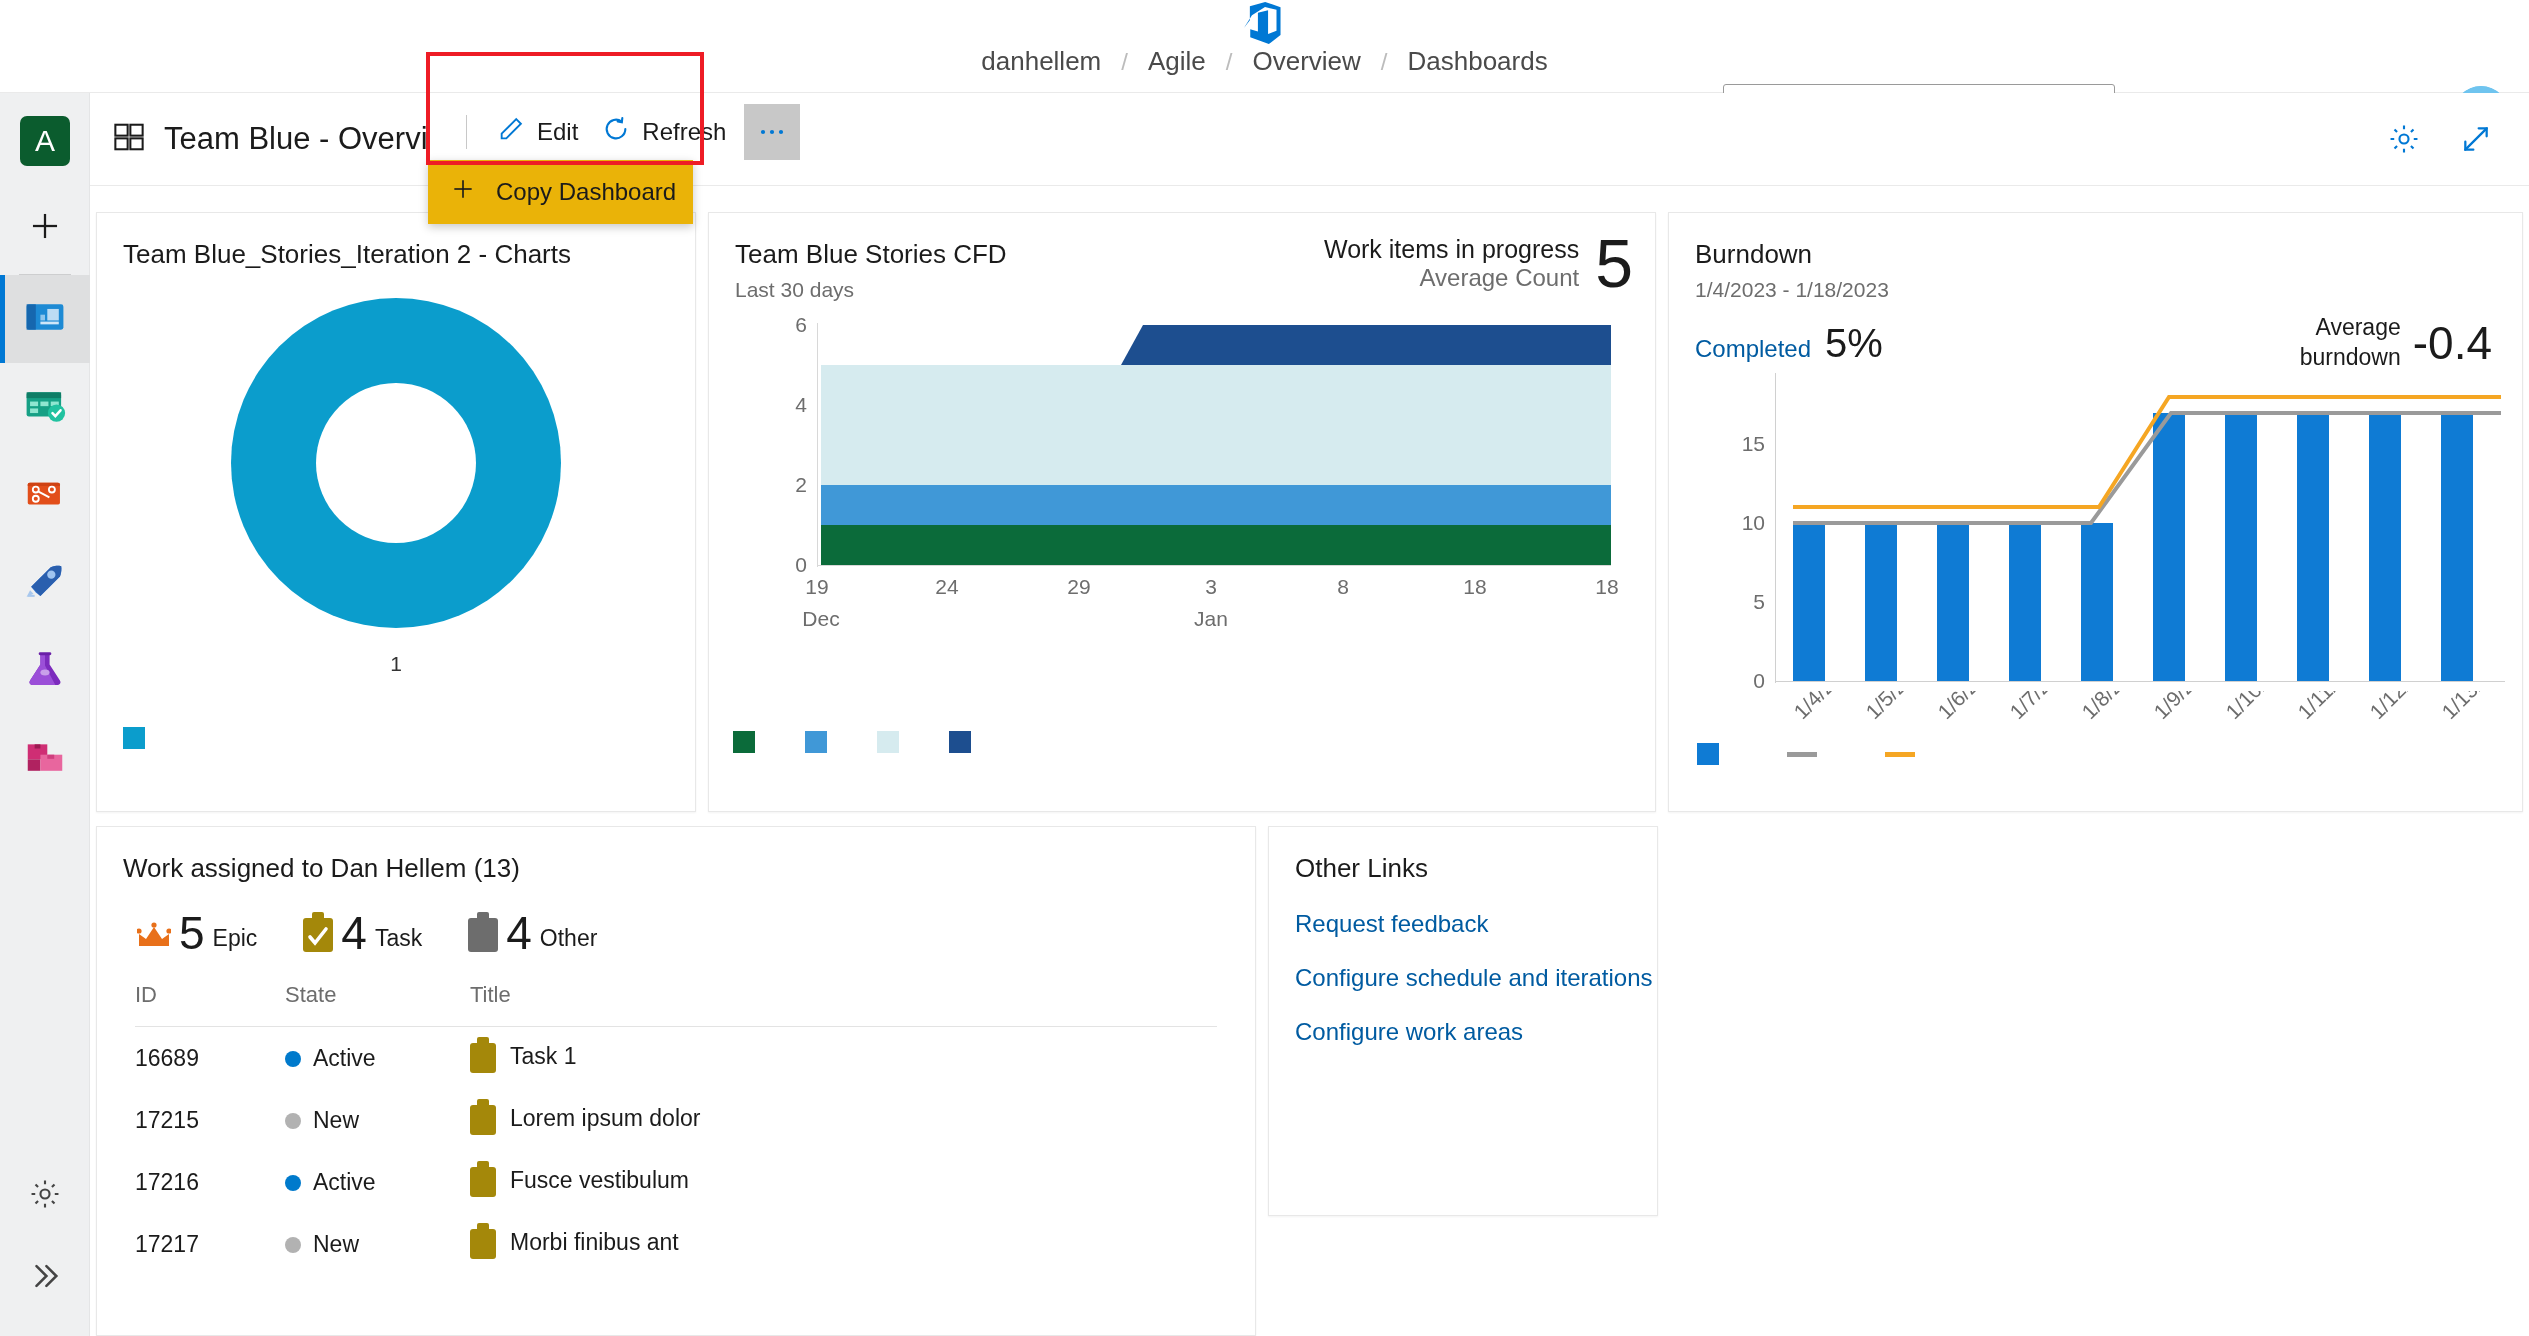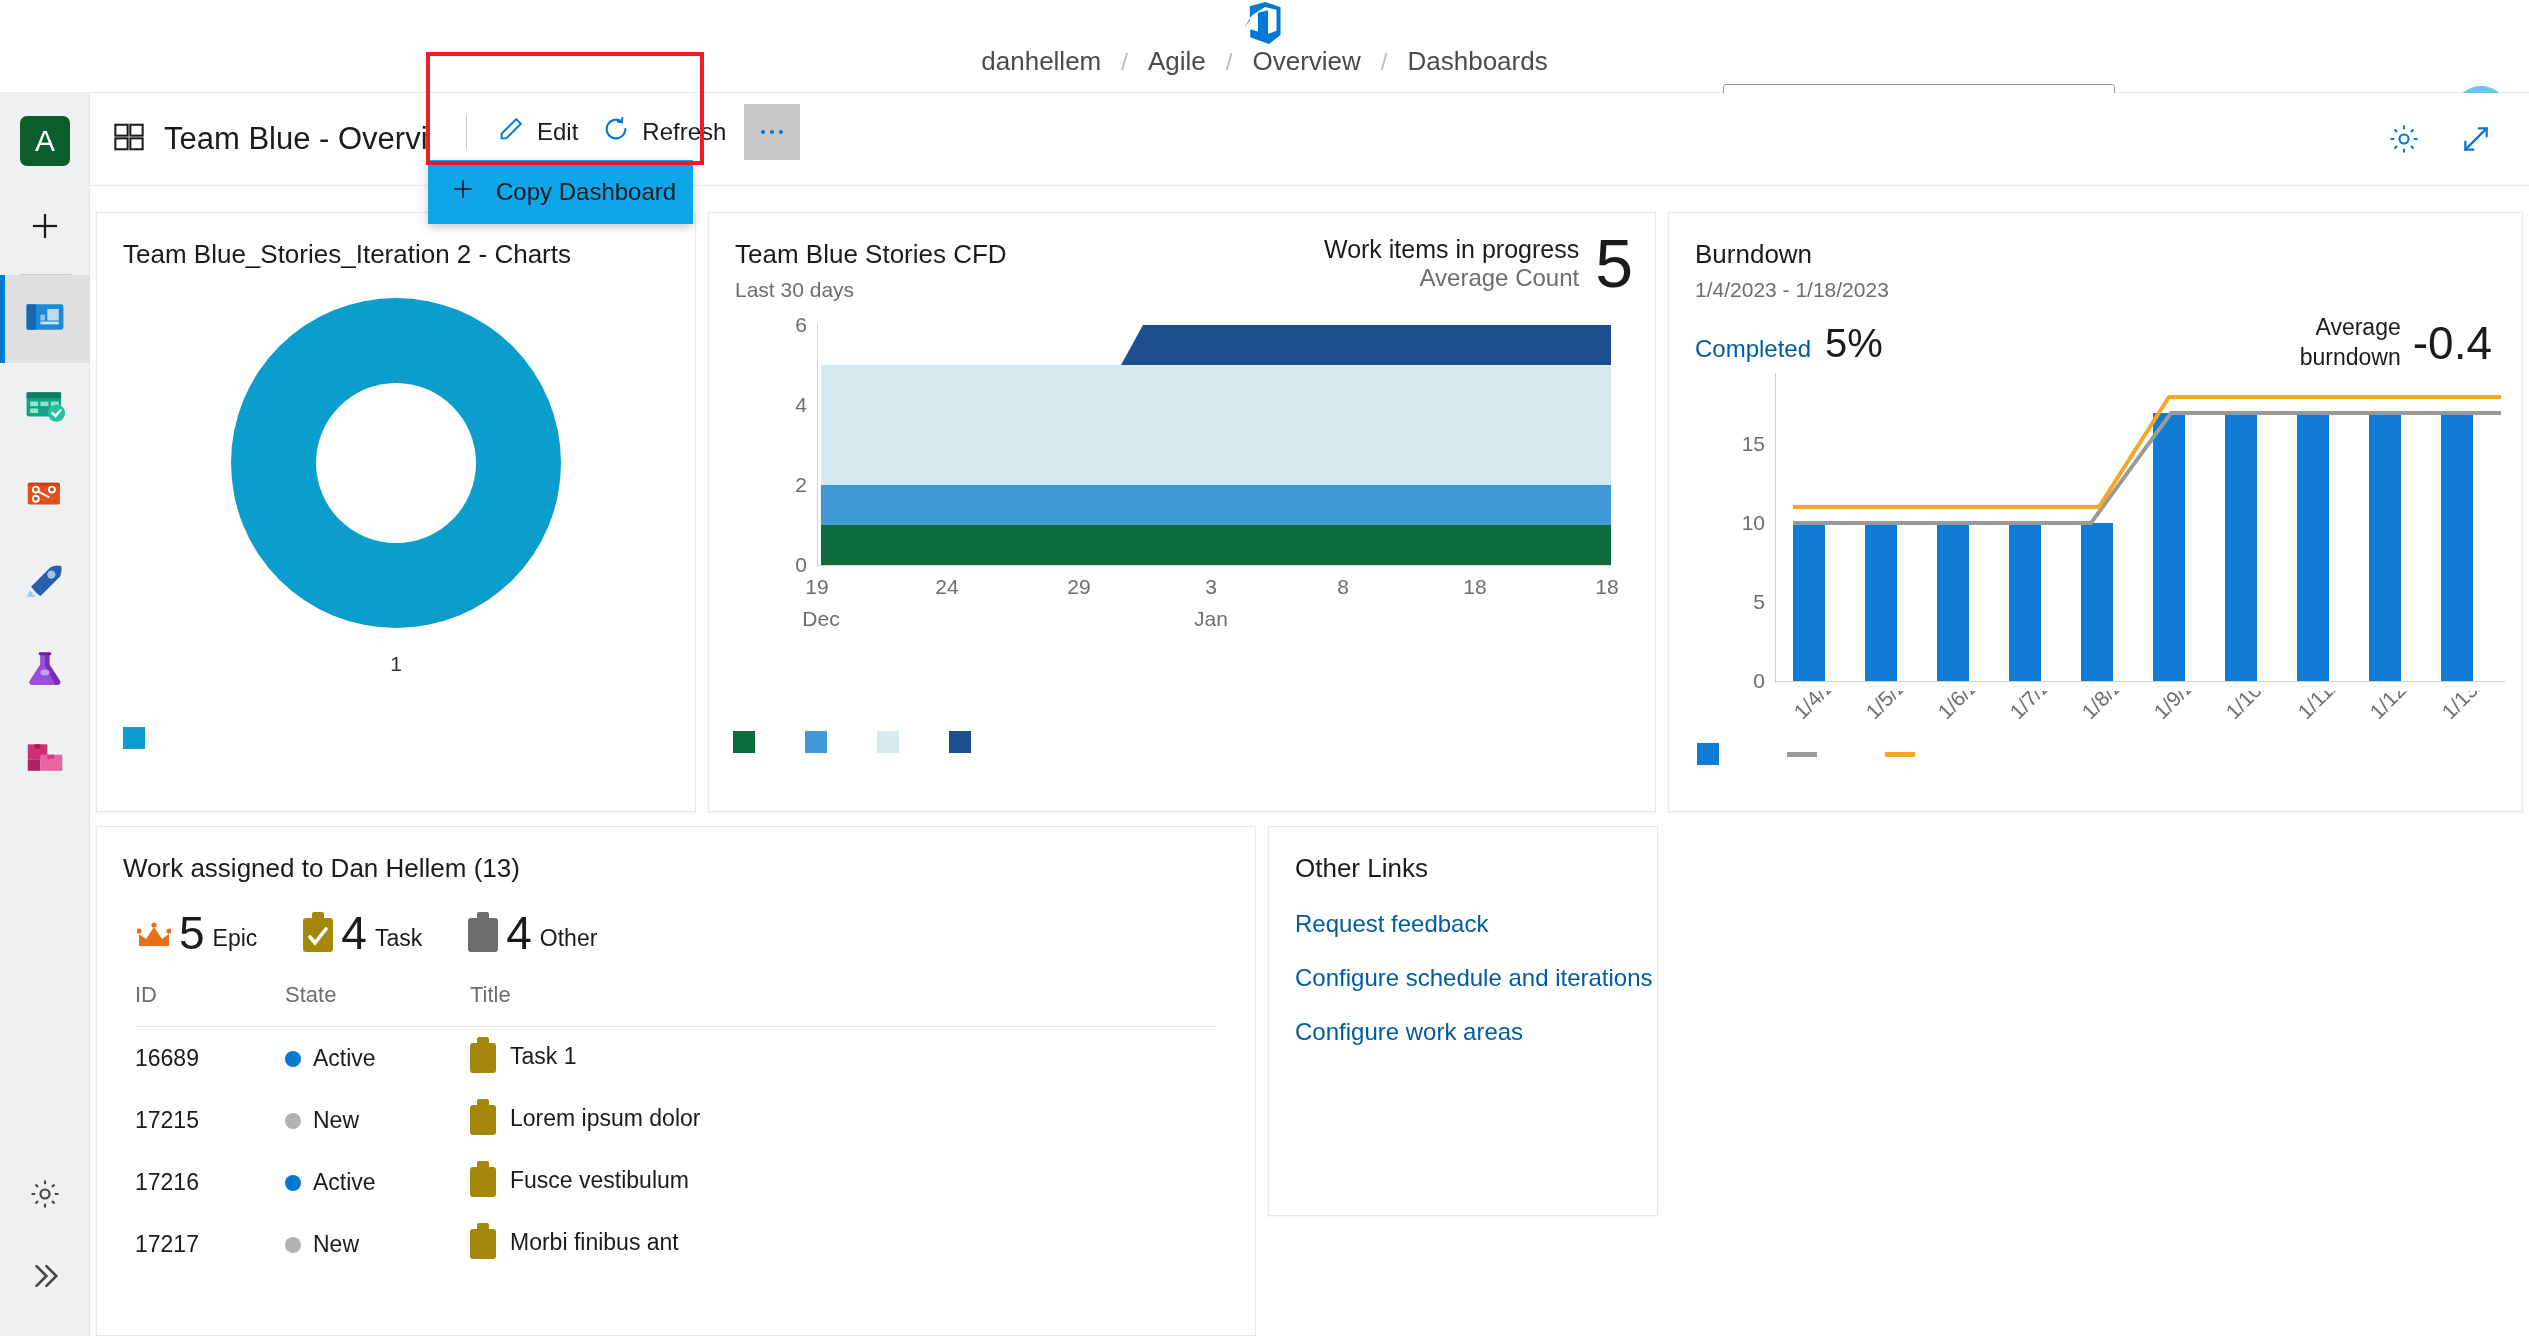--- a/index.html
+++ b/index.html
@@ -80,21 +80,21 @@
   .cmd-btn {
     display: flex; align-items: center; gap: 12px; padding: 0 12px; height: 56px;
     font-size: 24px; color: #1b1b1b; cursor: pointer;
   }
   .ellipsis-btn {
     width: 56px; height: 56px; background: #c8c8c8; display: flex;
     align-items: center; justify-content: center; cursor: pointer; margin-left: 6px;
   }
   .menu {
     position: absolute; left: 428px; top: 160px; width: 265px; height: 64px;
-    background: #0ea5e9; box-shadow: 0 3px 9px rgba(0,0,0,.22); z-index: 55;
+    background: #eab308; box-shadow: 0 3px 9px rgba(0,0,0,.22); z-index: 55;
     display: flex; align-items: center;
   }
   .menu-item { display: flex; align-items: center; gap: 20px; padding-left: 22px; height: 64px; width: 100%; font-size: 24px; color: #1b1b1b; cursor: pointer; }
 
   
   .canvas { position: absolute; top: 186px; left: 90px; width: 2439px; height: 1150px; background: #fff; }
   .widget {
     position: absolute; background: #fff; border: 1px solid #e8e8e8;
     box-shadow: 0 1px 2px rgba(0,0,0,.05);
   }

